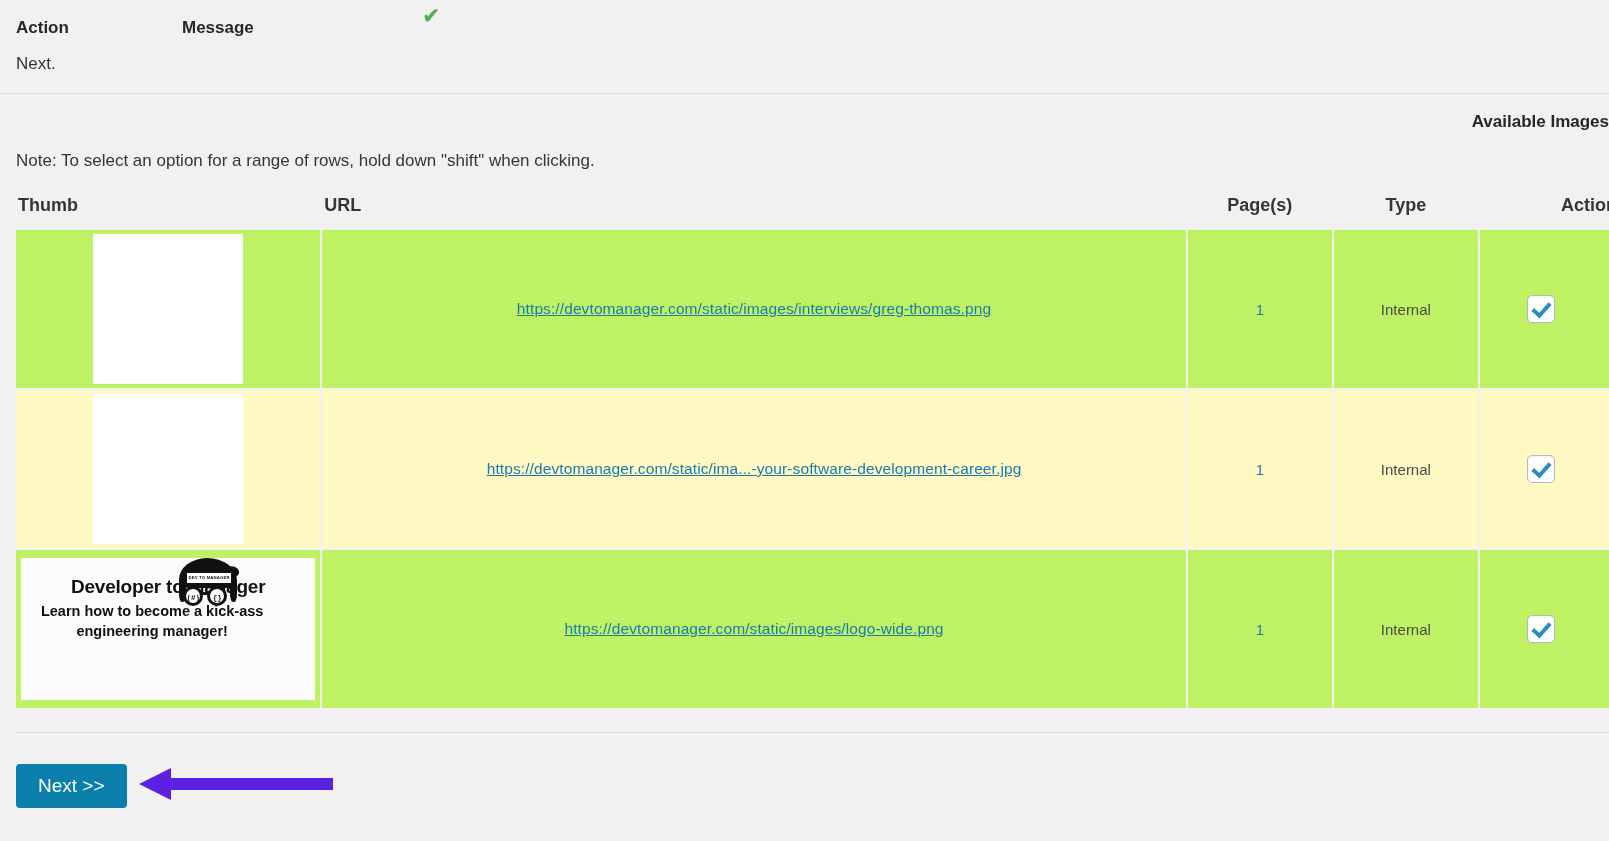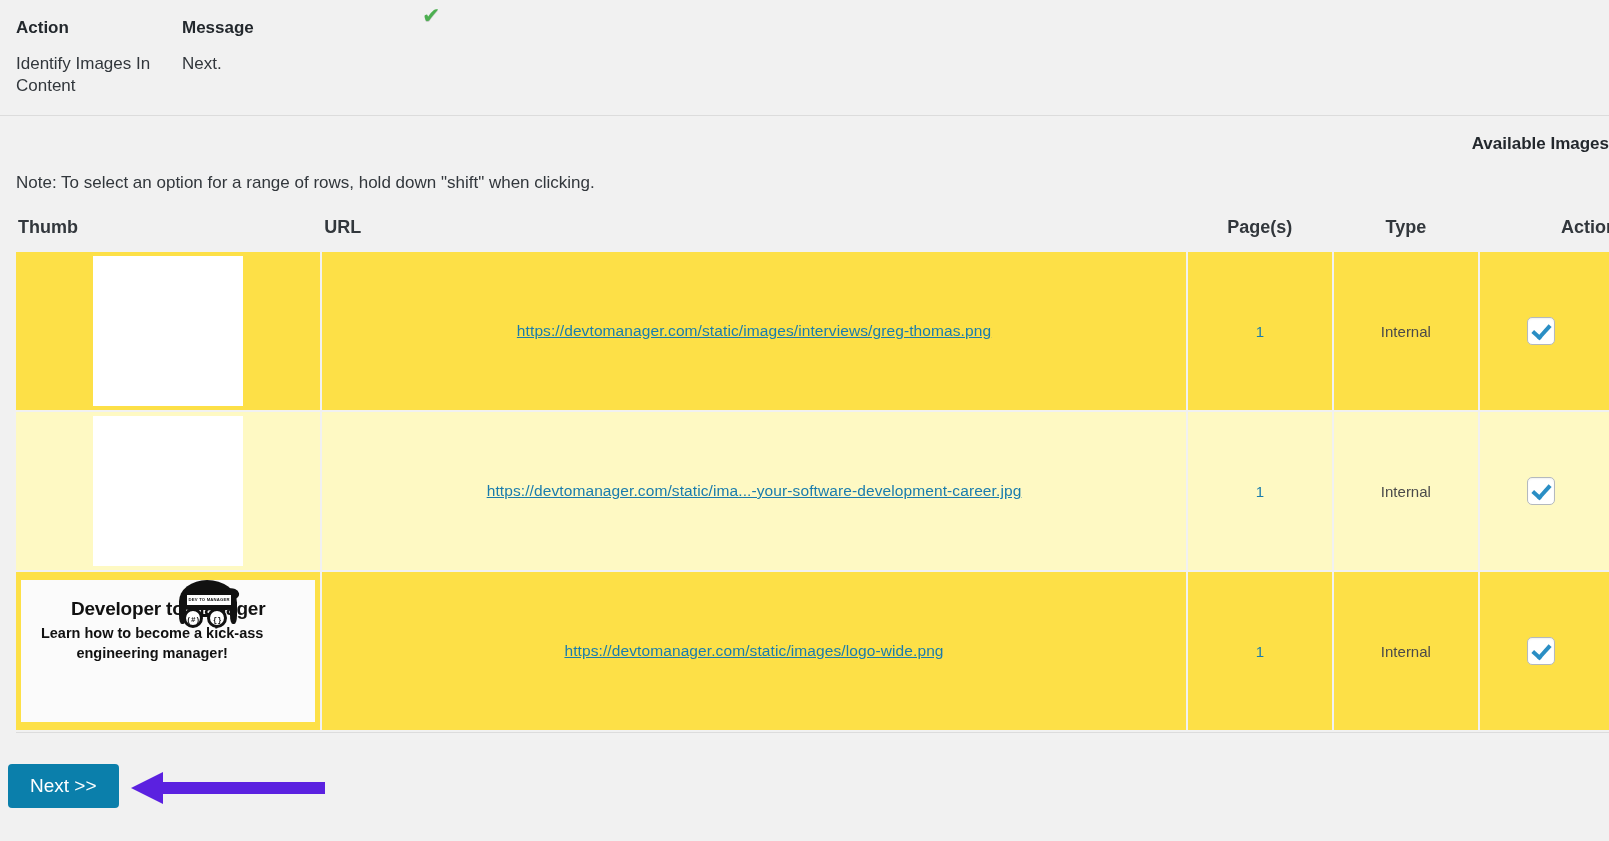--- a/index.html
+++ b/index.html
@@ -97,21 +97,21 @@
   table.images thead th.th-action { text-align: right; padding-right: 4px; }
 
   table.images tbody td {
     vertical-align: middle;
     font-size: 15px;
     color: #444;
     text-align: center;
     height: 158px;
     padding: 0;
   }
-  tr.row-odd  td { background: #fde047; }
+  tr.row-odd  td { background: #bef264; }
   tr.row-even td { background: #fef9c3; }
 
   td.td-thumb { text-align: left; padding-left: 2px; }
   td.td-url   { text-align: left; padding-left: 2px; }
 
   .url-link {
     color: #1a7cad;
     text-decoration: underline;
     font-size: 15.5px;
     letter-spacing: .1px;
@@ -252,24 +252,24 @@
   .footer-rule {
     position: absolute;
     left: 16px;
     right: 0;
     top: 732px;
     height: 1px;
     background: #dcdcdc;
   }
   .footer {
     position: absolute;
-    left: 8px;
+    left: 16px;
     top: 764px;
     display: flex;
-    align-items: flex-end;
+    align-items: flex-start;
   }
   .btn-next {
     background: #0b7fab;
     color: #fff;
     font-size: 19px;
     border: none;
     border-radius: 4px;
     padding: 11px 22px;
     cursor: pointer;
     font-family: "Liberation Sans", sans-serif;
@@ -284,21 +284,20 @@
 <body>
 
 <div class="status-strip">
   <div class="status-grid">
     <div class="status-head">Action</div>
     <div class="status-head">Message</div>
 
     <div class="status-cell">
       <span class="check-green">✔</span>
     </div>
-    <div class="status-cell">Identify Images In Content</div>
     <div class="status-cell">Next.</div>
   </div>
 </div>
 
 <div class="section-title">Available Images</div>
 <div class="note">Note: To select an option for a range of rows, hold down "shift" when clicking.</div>
 
 <div class="table-wrap">
   <table class="images">
     <colgroup>

